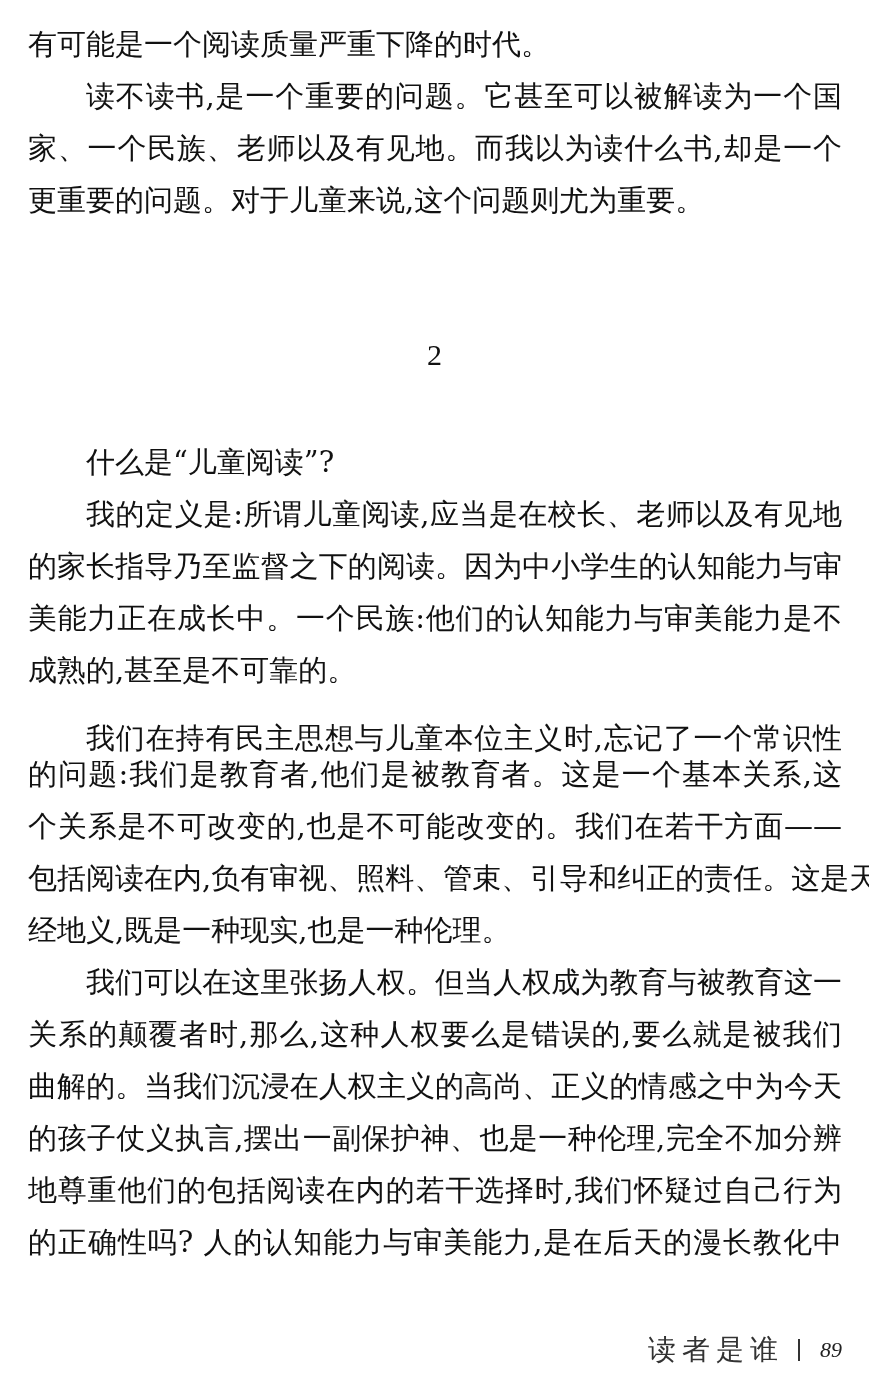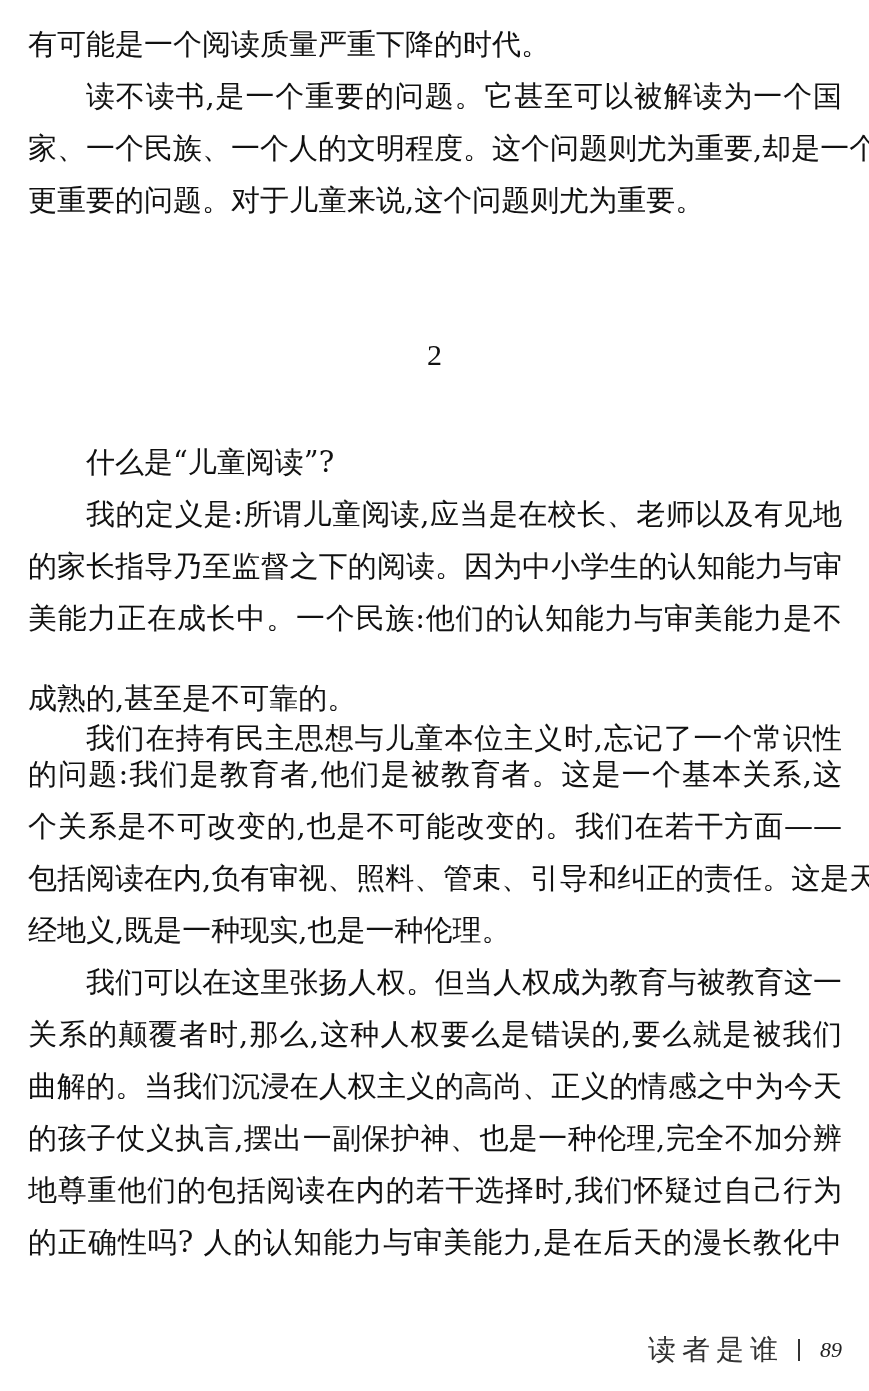--- a/index.html
+++ b/index.html
@@ -32,30 +32,30 @@
   .footer-sep { width: 2px; height: 22px; background: #333; margin: 0 20px 0 14px; }
   .footer-page {
     font-family: "Liberation Serif", serif; font-style: italic; font-size: 22px; color: #222;
   }
 </style>
 </head>
 <body>
 
 <div class="line last" style="top:18px">有可能是一个阅读质量严重下降的时代。</div>
 <div class="line indent" style="top:70px">读不读书,是一个重要的问题。它甚至可以被解读为一个国</div>
-<div class="line" style="top:122px">家、一个民族、一个人的文明程度。这个问题则尤为重要,却是一个</div>
+<div class="line" style="top:122px">家、一个民族、老师以及有见地。而我以为读什么书,却是一个</div>
 <div class="line last" style="top:174px">更重要的问题。对于儿童来说,这个问题则尤为重要。</div>
 
 <div class="section-num">2</div>
 
 <div class="line indent last" style="top:436px">什么是“儿童阅读”?</div>
 <div class="line indent" style="top:488px">我的定义是:所谓儿童阅读,应当是在校长、老师以及有见地</div>
 <div class="line" style="top:540px">的家长指导乃至监督之下的阅读。因为中小学生的认知能力与审</div>
 <div class="line" style="top:592px">美能力正在成长中。一个民族:他们的认知能力与审美能力是不</div>
-<div class="line last" style="top:672px">成熟的,甚至是不可靠的。</div>
+<div class="line last" style="top:644px">成熟的,甚至是不可靠的。</div>
 <div class="line indent" style="top:712px">我们在持有民主思想与儿童本位主义时,忘记了一个常识性</div>
 <div class="line" style="top:748px">的问题:我们是教育者,他们是被教育者。这是一个基本关系,这</div>
 <div class="line" style="top:800px">个关系是不可改变的,也是不可能改变的。我们在若干方面——</div>
 <div class="line" style="top:852px">包括阅读在内,负有审视、照料、管束、引导和纠正的责任。这是天</div>
 <div class="line last" style="top:904px">经地义,既是一种现实,也是一种伦理。</div>
 <div class="line indent" style="top:956px">我们可以在这里张扬人权。但当人权成为教育与被教育这一</div>
 <div class="line" style="top:1008px">关系的颠覆者时,那么,这种人权要么是错误的,要么就是被我们</div>
 <div class="line" style="top:1060px">曲解的。当我们沉浸在人权主义的高尚、正义的情感之中为今天</div>
 <div class="line" style="top:1112px">的孩子仗义执言,摆出一副保护神、也是一种伦理,完全不加分辨</div>
 <div class="line" style="top:1164px">地尊重他们的包括阅读在内的若干选择时,我们怀疑过自己行为</div>

